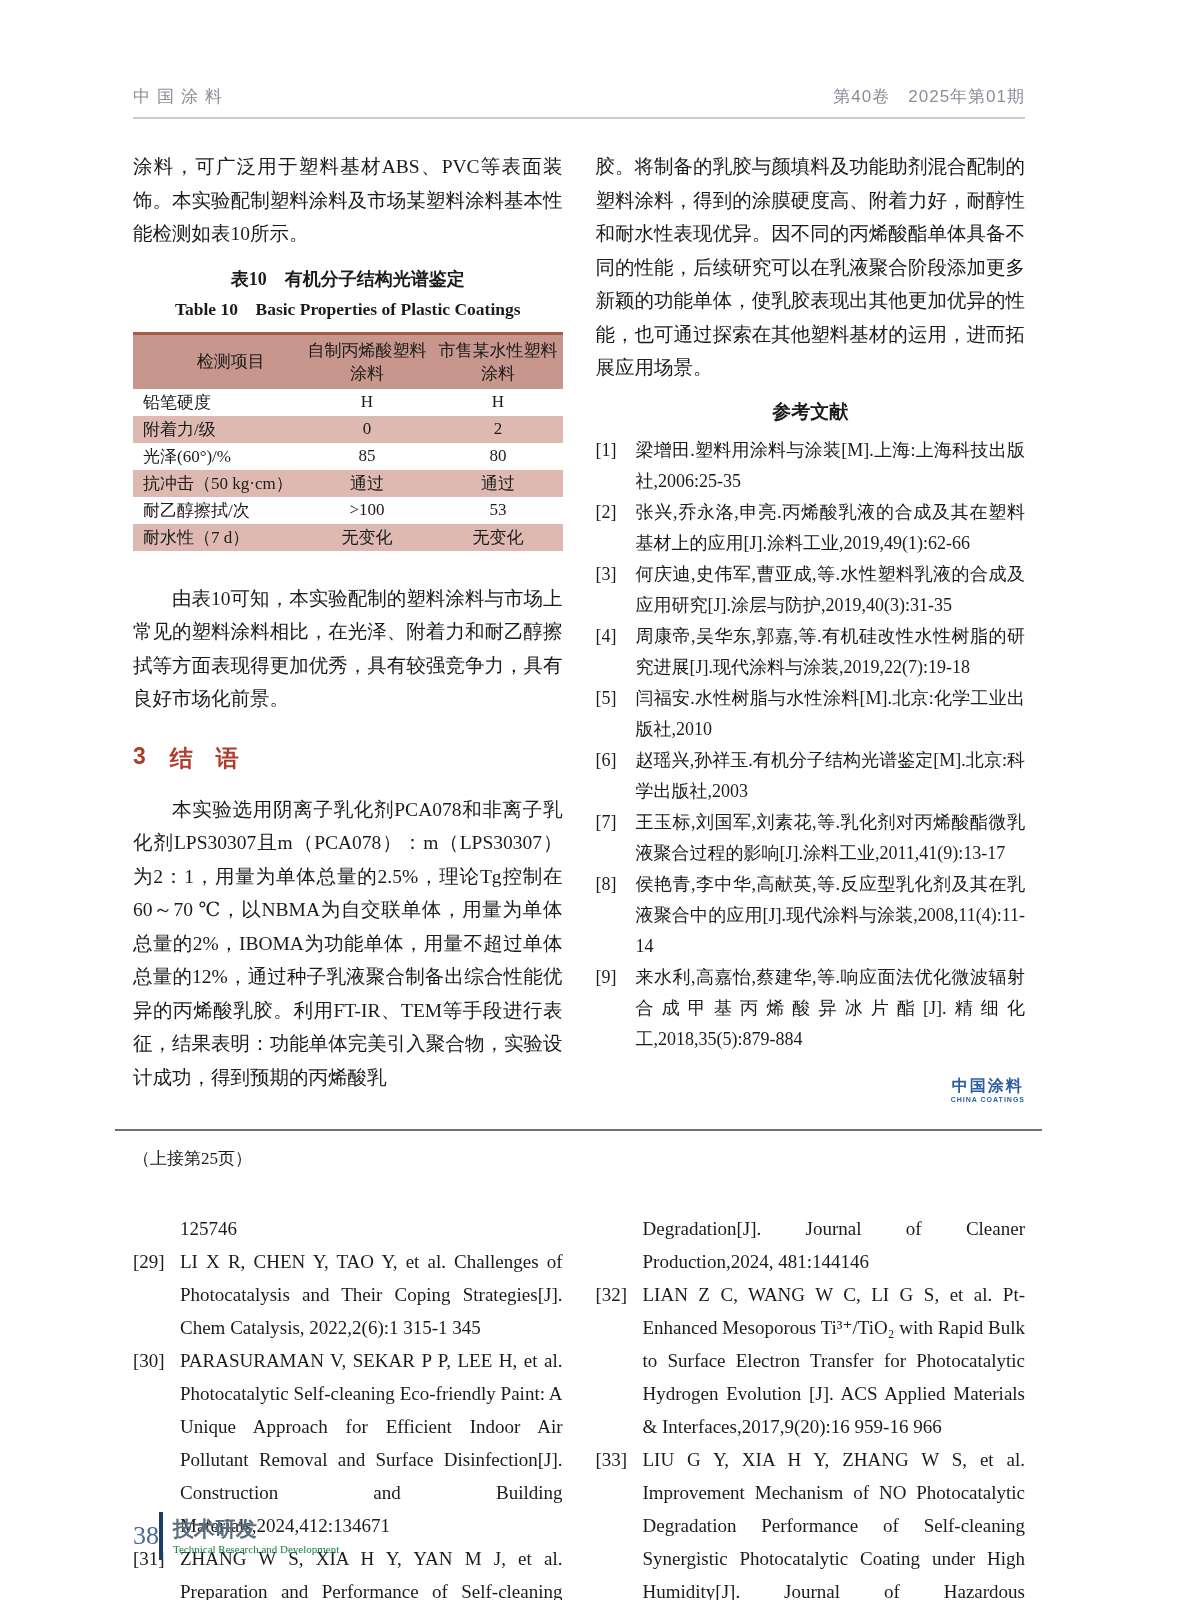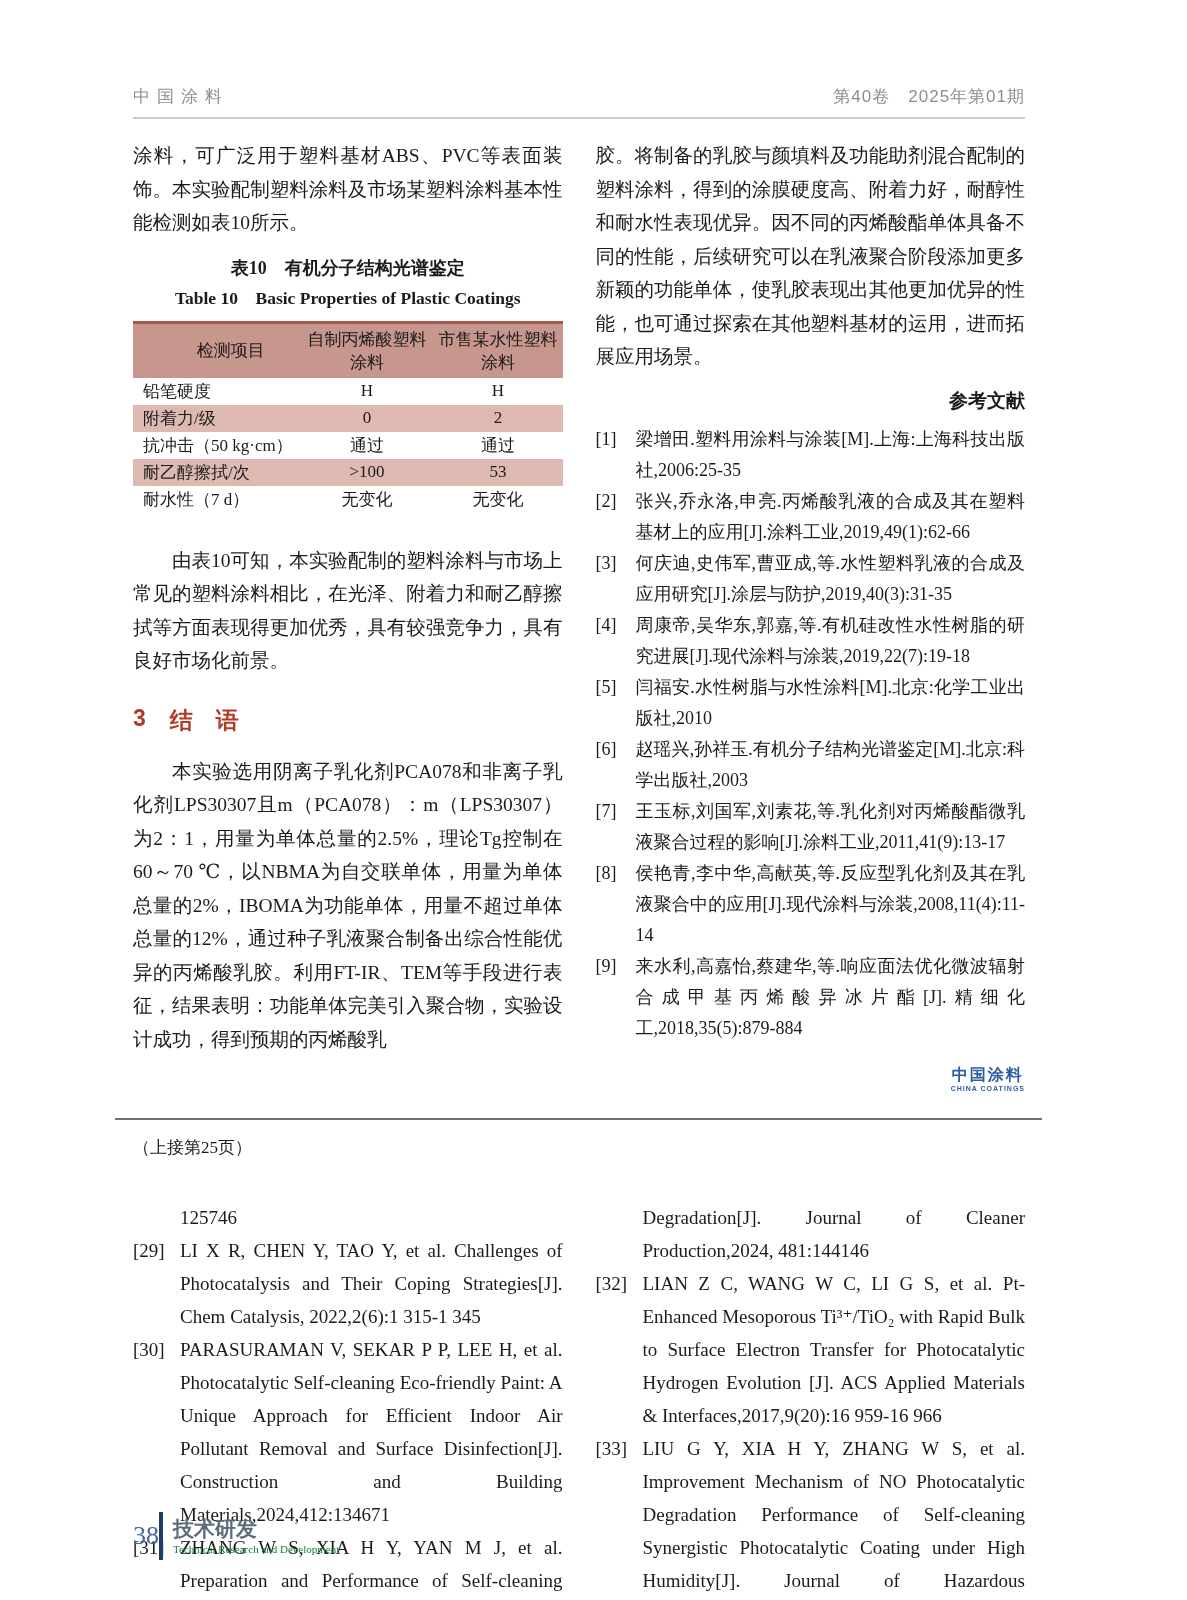--- a/index.html
+++ b/index.html
@@ -12,21 +12,21 @@
   .page-header{
     display:flex;justify-content:space-between;align-items:flex-end;
     border-bottom:2px solid #c9cdd2;padding-bottom:9px;
     font-size:17px;color:#878f99;
     font-family:"Liberation Sans","DejaVu Sans",sans-serif;
   }
   .journal-name{letter-spacing:7px;}
   .issue-info{letter-spacing:1px;}
   
   .columns{display:flex;gap:33px;}
-  .top-columns{margin-top:20px;}
+  .top-columns{margin-top:31px;}
   .col{flex:1;min-width:0;position:relative;}
   
   .para{font-size:19.5px;line-height:33.5px;text-align:justify;margin:0;}
   .indent{text-indent:2em;}
   .analysis{margin-top:31px;}
   .conclusion{margin-top:19px;}
   
   .table-caption-zh{margin-top:16px;text-align:center;font-weight:bold;font-size:18px;}
   .table-caption-en{text-align:center;font-weight:bold;font-size:17.5px;margin-top:6px;}
   table.props{width:100%;border-collapse:collapse;margin-top:11px;font-size:17px;border-top:3px solid #a85a4e;}
@@ -34,21 +34,21 @@
   .props th:first-child{width:39%;padding-left:30px;}
   .props td{height:27px;padding:0 4px;text-align:center;}
   .props td:first-child{text-align:left;padding-left:10px;}
   .props tbody tr:nth-child(even){background:#deb9b1;}
   
   .section-heading{
     display:flex;gap:24px;color:#b23a28;font-size:23px;font-weight:bold;
     margin:27px 0 0 0;font-family:"Liberation Sans","DejaVu Sans",sans-serif;
   }
   
-  .refs-heading{text-align:right;font-weight:bold;font-size:19px;margin:14px 0 10px;}
+  .refs-heading{text-align:center;font-weight:bold;font-size:19px;margin:14px 0 10px;}
   .ref{display:flex;font-size:18px;line-height:31px;}
   .cn-refs .ref-no{width:40px;flex:none;}
   .ref-text{flex:1;text-align:justify;}
   .en-refs .ref{font-size:19px;line-height:33px;}
   .en-refs .ref-no{width:47px;flex:none;}
   
   .logo{margin-left:auto;width:max-content;text-align:center;color:#2e5fa3;
         font-family:"Liberation Sans","DejaVu Sans",sans-serif;}
   .logo-zh{font-weight:bold;font-size:16px;letter-spacing:2px;line-height:1.1;}
   .logo-en{font-weight:bold;font-size:7px;letter-spacing:1px;margin-top:2px;}
@@ -96,20 +96,25 @@
             <td>铅笔硬度</td>
             <td>H</td>
             <td>H</td>
           </tr>
           <tr>
             <td>附着力/级</td>
             <td>0</td>
             <td>2</td>
           </tr>
           <tr>
+            <td>光泽(60°)/%</td>
+            <td>85</td>
+            <td>80</td>
+          </tr>
+          <tr>
             <td>抗冲击（50 kg·cm）</td>
             <td>通过</td>
             <td>通过</td>
           </tr>
           <tr>
             <td>耐乙醇擦拭/次</td>
             <td>&gt;100</td>
             <td>53</td>
           </tr>
           <tr>

